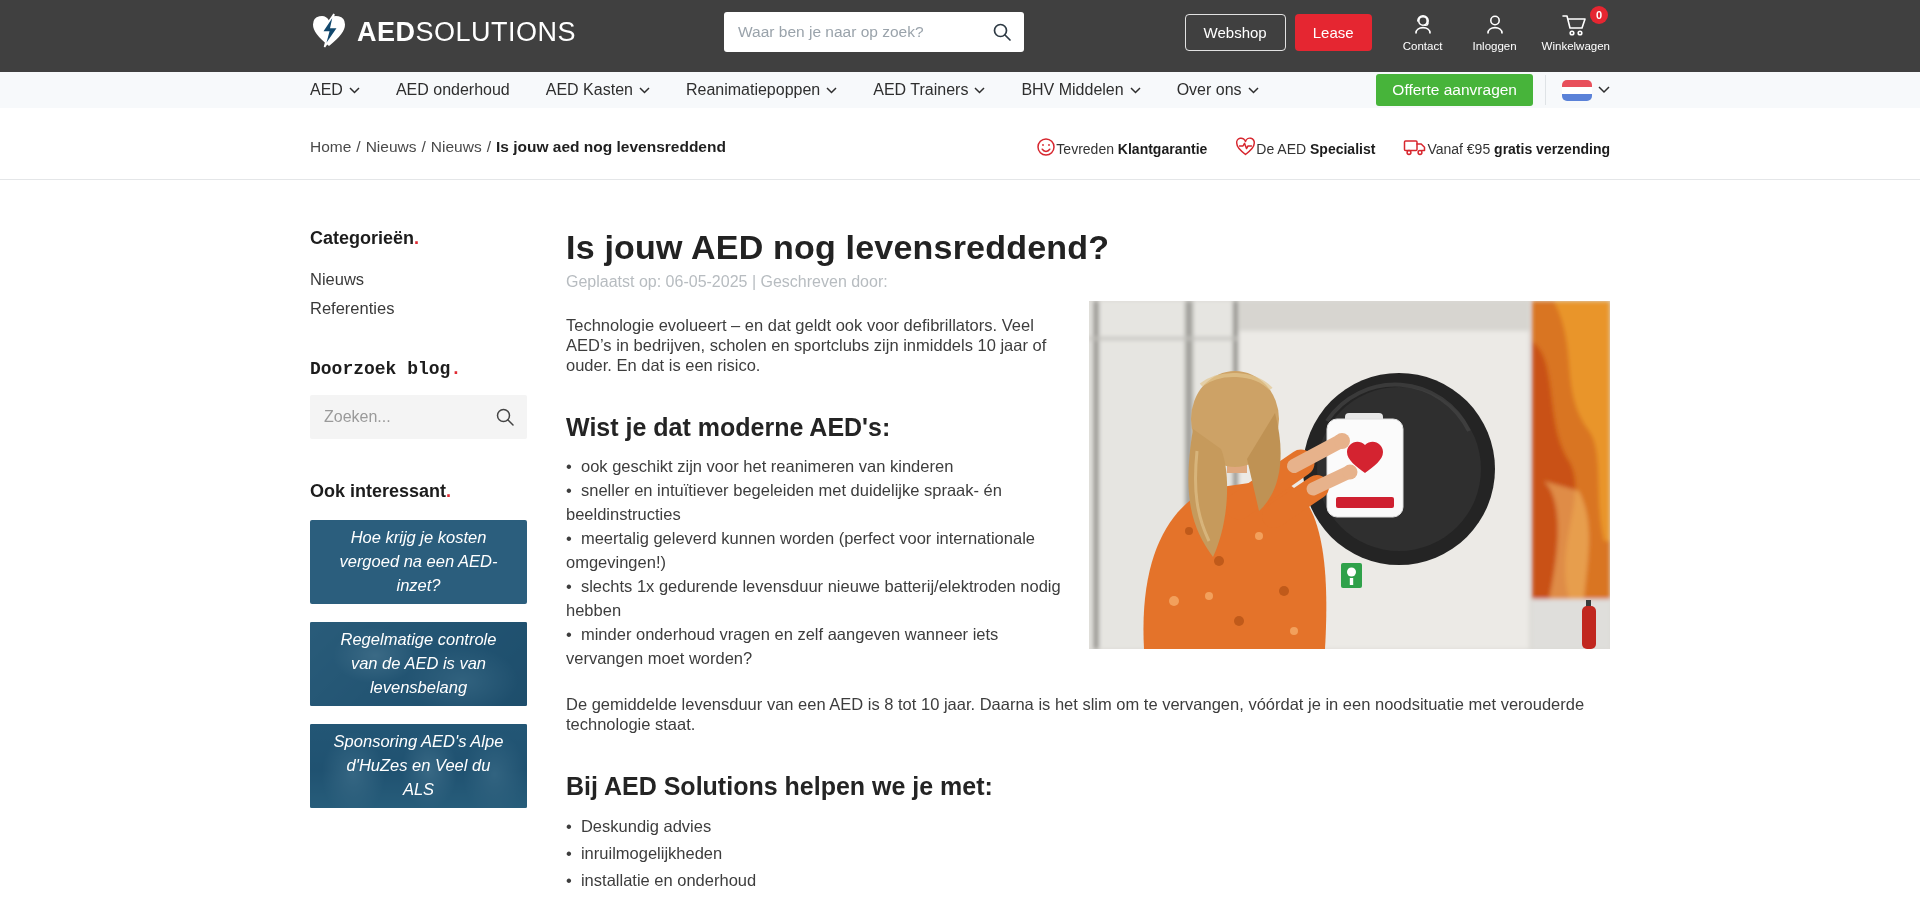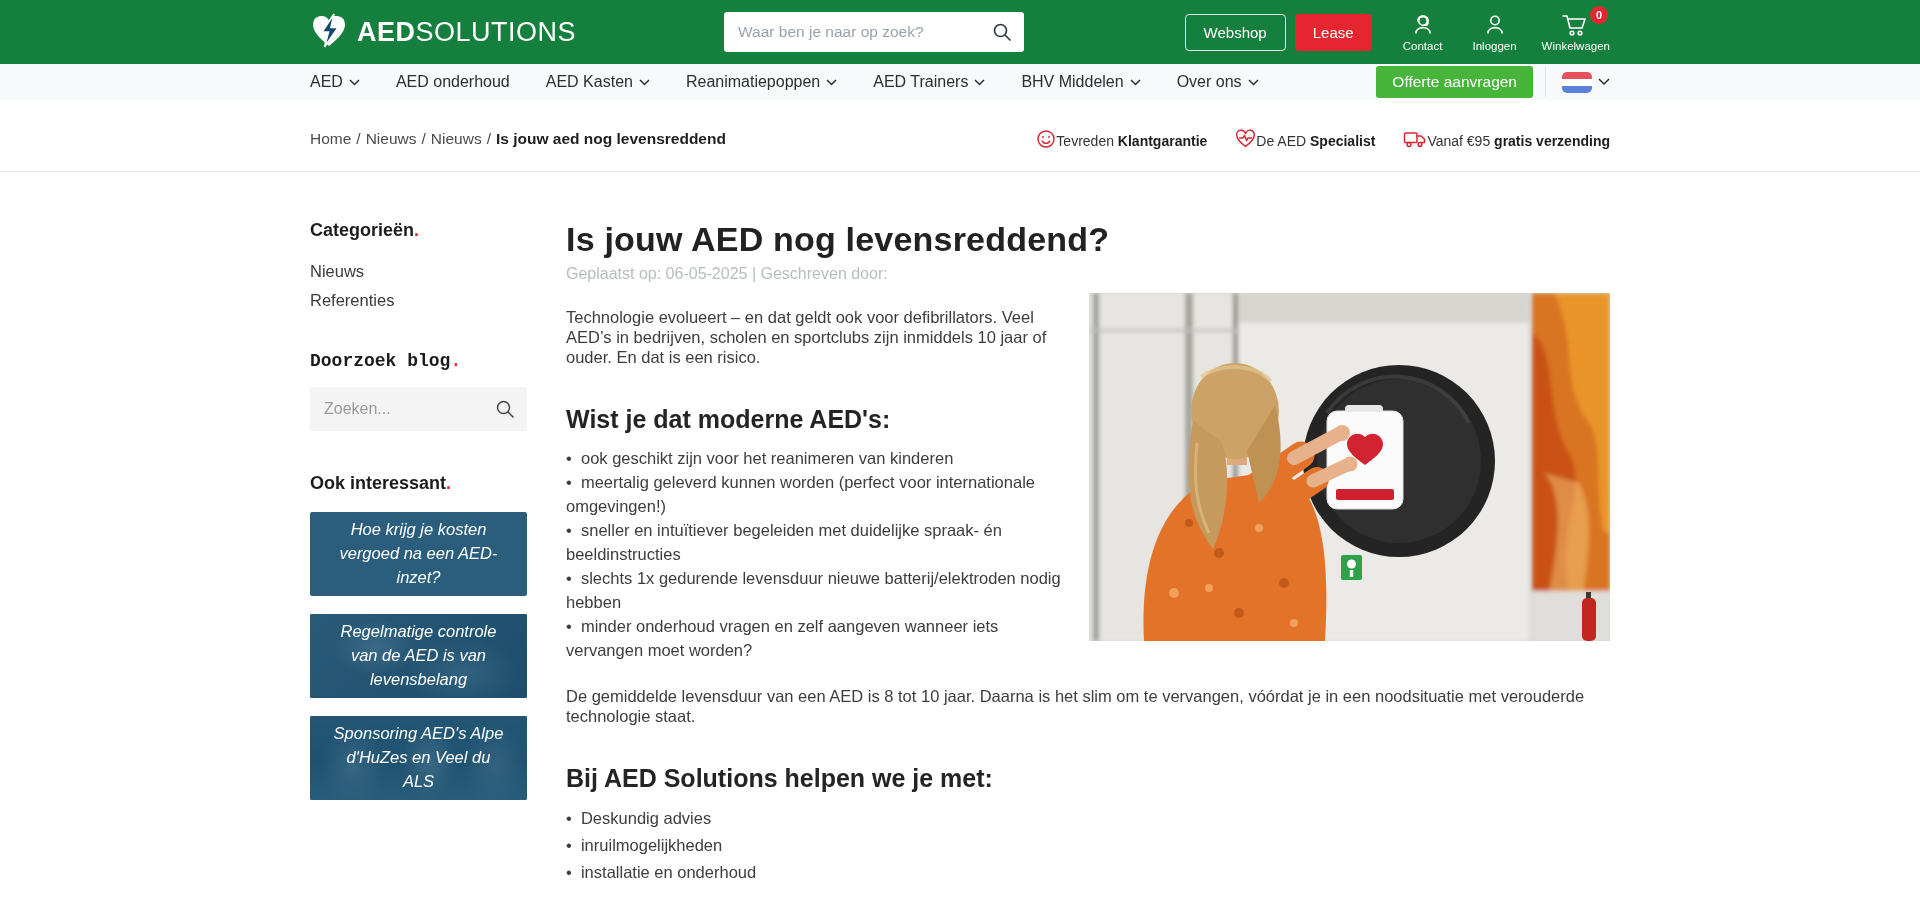--- a/index.html
+++ b/index.html
@@ -1,21 +1,21 @@
 <!DOCTYPE html>
 <html><head>
 <meta charset="utf-8">
 <style>
   * { margin:0; padding:0; box-sizing:border-box; }
   html,body { width:1920px; height:919px; overflow:hidden; background:#fff;
     font-family:"Liberation Sans", sans-serif; color:#3d3d3d; }
   .container { width:1300px; margin:0 auto; }
 
   
-  header { background:#15803d; height:64px; }
+  header { background:#404040; height:72px; }
   .header-inner { display:flex; align-items:center; height:64px; }
   .logo { display:flex; align-items:center; gap:9px; cursor:pointer; }
   .logo-text { font-size:27px; color:#fff; letter-spacing:.5px; }
   .logo-text b { font-weight:900; }
   .logo-text span { font-weight:500; }
   .search { position:relative; margin-left:148px; }
   .search input { width:300px; height:40px; border:none; border-radius:3px;
     padding:0 44px 0 14px; font-size:15.5px; font-family:inherit; color:#333; outline:none; }
   .search input::placeholder { color:#9aa3ab; }
   .search .mag { position:absolute; right:12px; top:10px; }
@@ -364,22 +364,22 @@
         <path d="M112 84 C 130 70, 165 70, 182 88" fill="none" stroke="#e3c68f" stroke-width="4" opacity=".7"></path>
         <path d="M108 150 C 104 190, 108 215, 120 240" fill="none" stroke="#e3c68f" stroke-width="3" opacity=".6"></path>
       </svg>
     </div>
 
     <p class="body">Technologie evolueert – en dat geldt ook voor defibrillators. Veel AED’s in bedrijven, scholen en sportclubs zijn inmiddels 10 jaar of ouder. En dat is een risico.</p>
 
     <h2>Wist je dat moderne AED's:</h2>
     <ul class="bullets">
       <li>ook geschikt zijn voor het reanimeren van kinderen</li>
+      <li>sneller en intuïtiever begeleiden met duidelijke spraak- én beeldinstructies</li>
       <li>meertalig geleverd kunnen worden (perfect voor internationale omgevingen!)</li>
-      <li>sneller en intuïtiever begeleiden met duidelijke spraak- én beeldinstructies</li>
       <li>slechts 1x gedurende levensduur nieuwe batterij/elektroden nodig hebben</li>
       <li>minder onderhoud vragen en zelf aangeven wanneer iets vervangen moet worden?</li>
     </ul>
 
     <p class="body clear-r">De gemiddelde levensduur van een AED is 8 tot 10 jaar. Daarna is het slim om te vervangen, vóórdat je in een noodsituatie met verouderde technologie staat.</p>
 
     <h2>Bij AED Solutions helpen we je met:</h2>
     <ul class="bullets spaced">
       <li>Deskundig advies</li>
       <li>inruilmogelijkheden</li>

